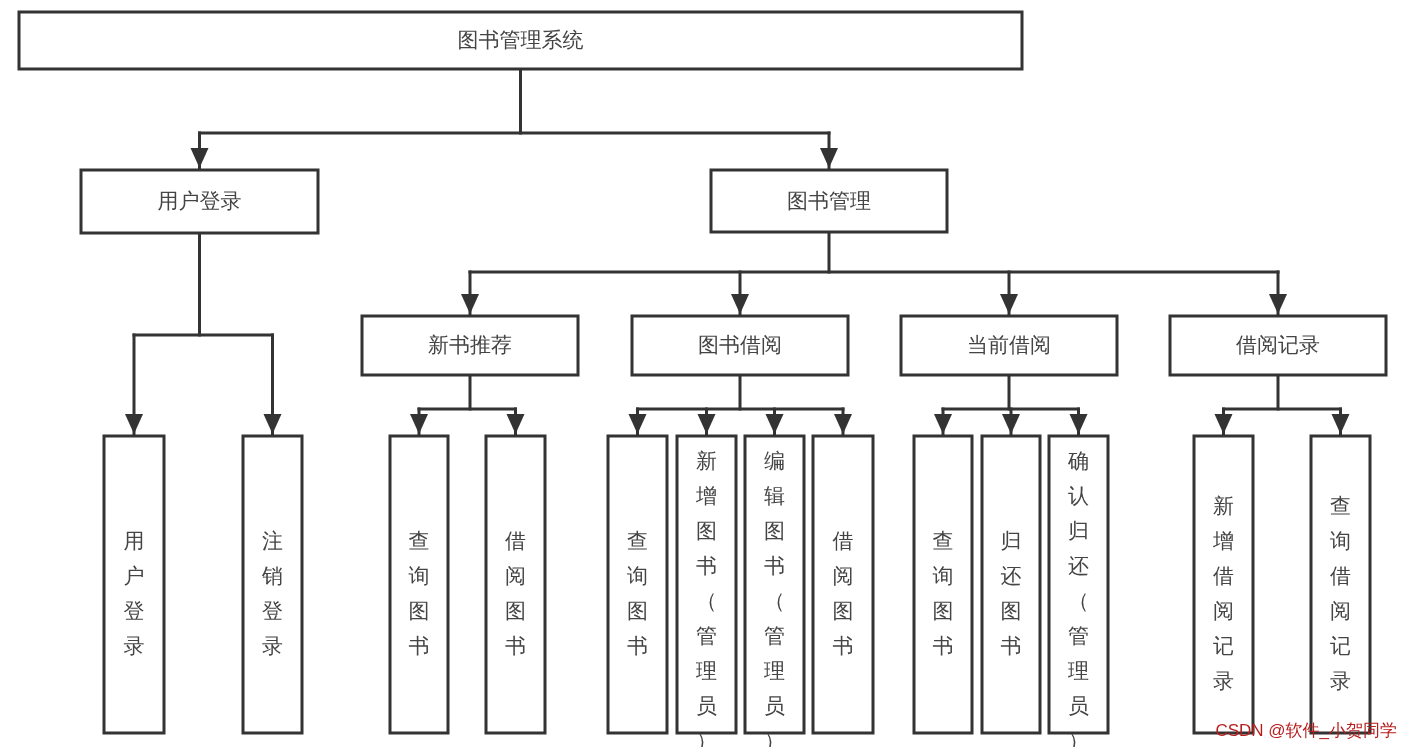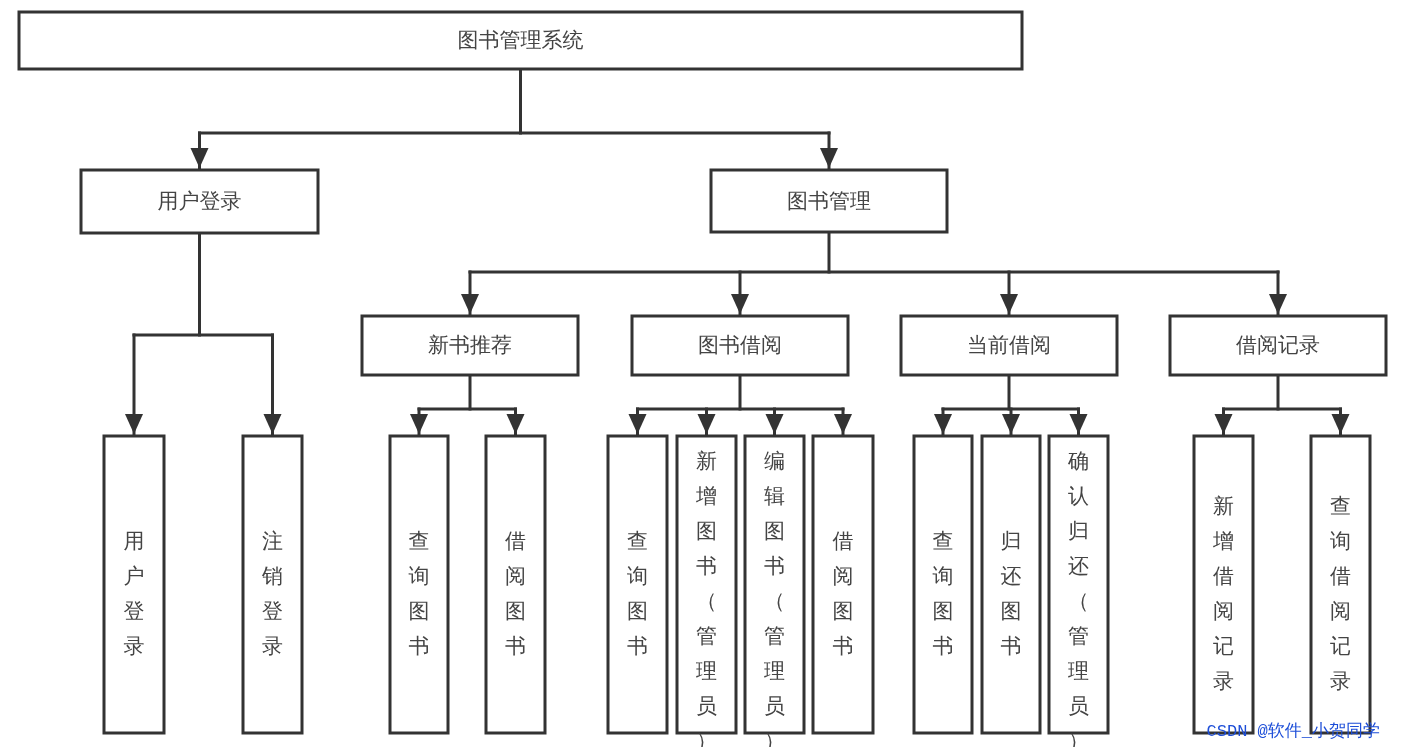--- a/index.html
+++ b/index.html
@@ -10,23 +10,23 @@
   #diagram-root{position:relative;width:1405px;height:747px;background:#ffffff;}
   svg#tree-svg{position:absolute;left:0;top:0;width:1405px;height:747px;display:block;}
   .node-box{fill:#ffffff;stroke:#333333;stroke-width:3;}
   .connector{stroke:#333333;stroke-width:3;fill:none;stroke-linecap:square;}
   .arrow-head{fill:#333333;stroke:none;}
   .node-label{
     font-family:"Liberation Sans","DejaVu Sans",sans-serif;
     fill:#444444;font-size:21px;text-anchor:middle;dominant-baseline:middle;
   }
   .watermark{
-    position:absolute;right:25px;bottom:5px;
-    font-family:Liberation Mono, monospace;
-    font-size:17px;color:#1d4ed8;white-space:nowrap;user-select:none;
+    position:absolute;right:8px;bottom:5px;
+    font-family:Liberation Sans, sans-serif;
+    font-size:17px;color:#b91c1c;white-space:nowrap;user-select:none;
   }
 </style>
 </head>
 <body>
 
 <div id="diagram-root">
   <svg id="tree-svg" viewBox="0 0 1405 747">
     <g id="connectors-layer">
         <line x1="520.5" y1="69" x2="520.5" y2="133" class="connector"></line>
         <line x1="199.5" y1="133" x2="829" y2="133" class="connector"></line>

